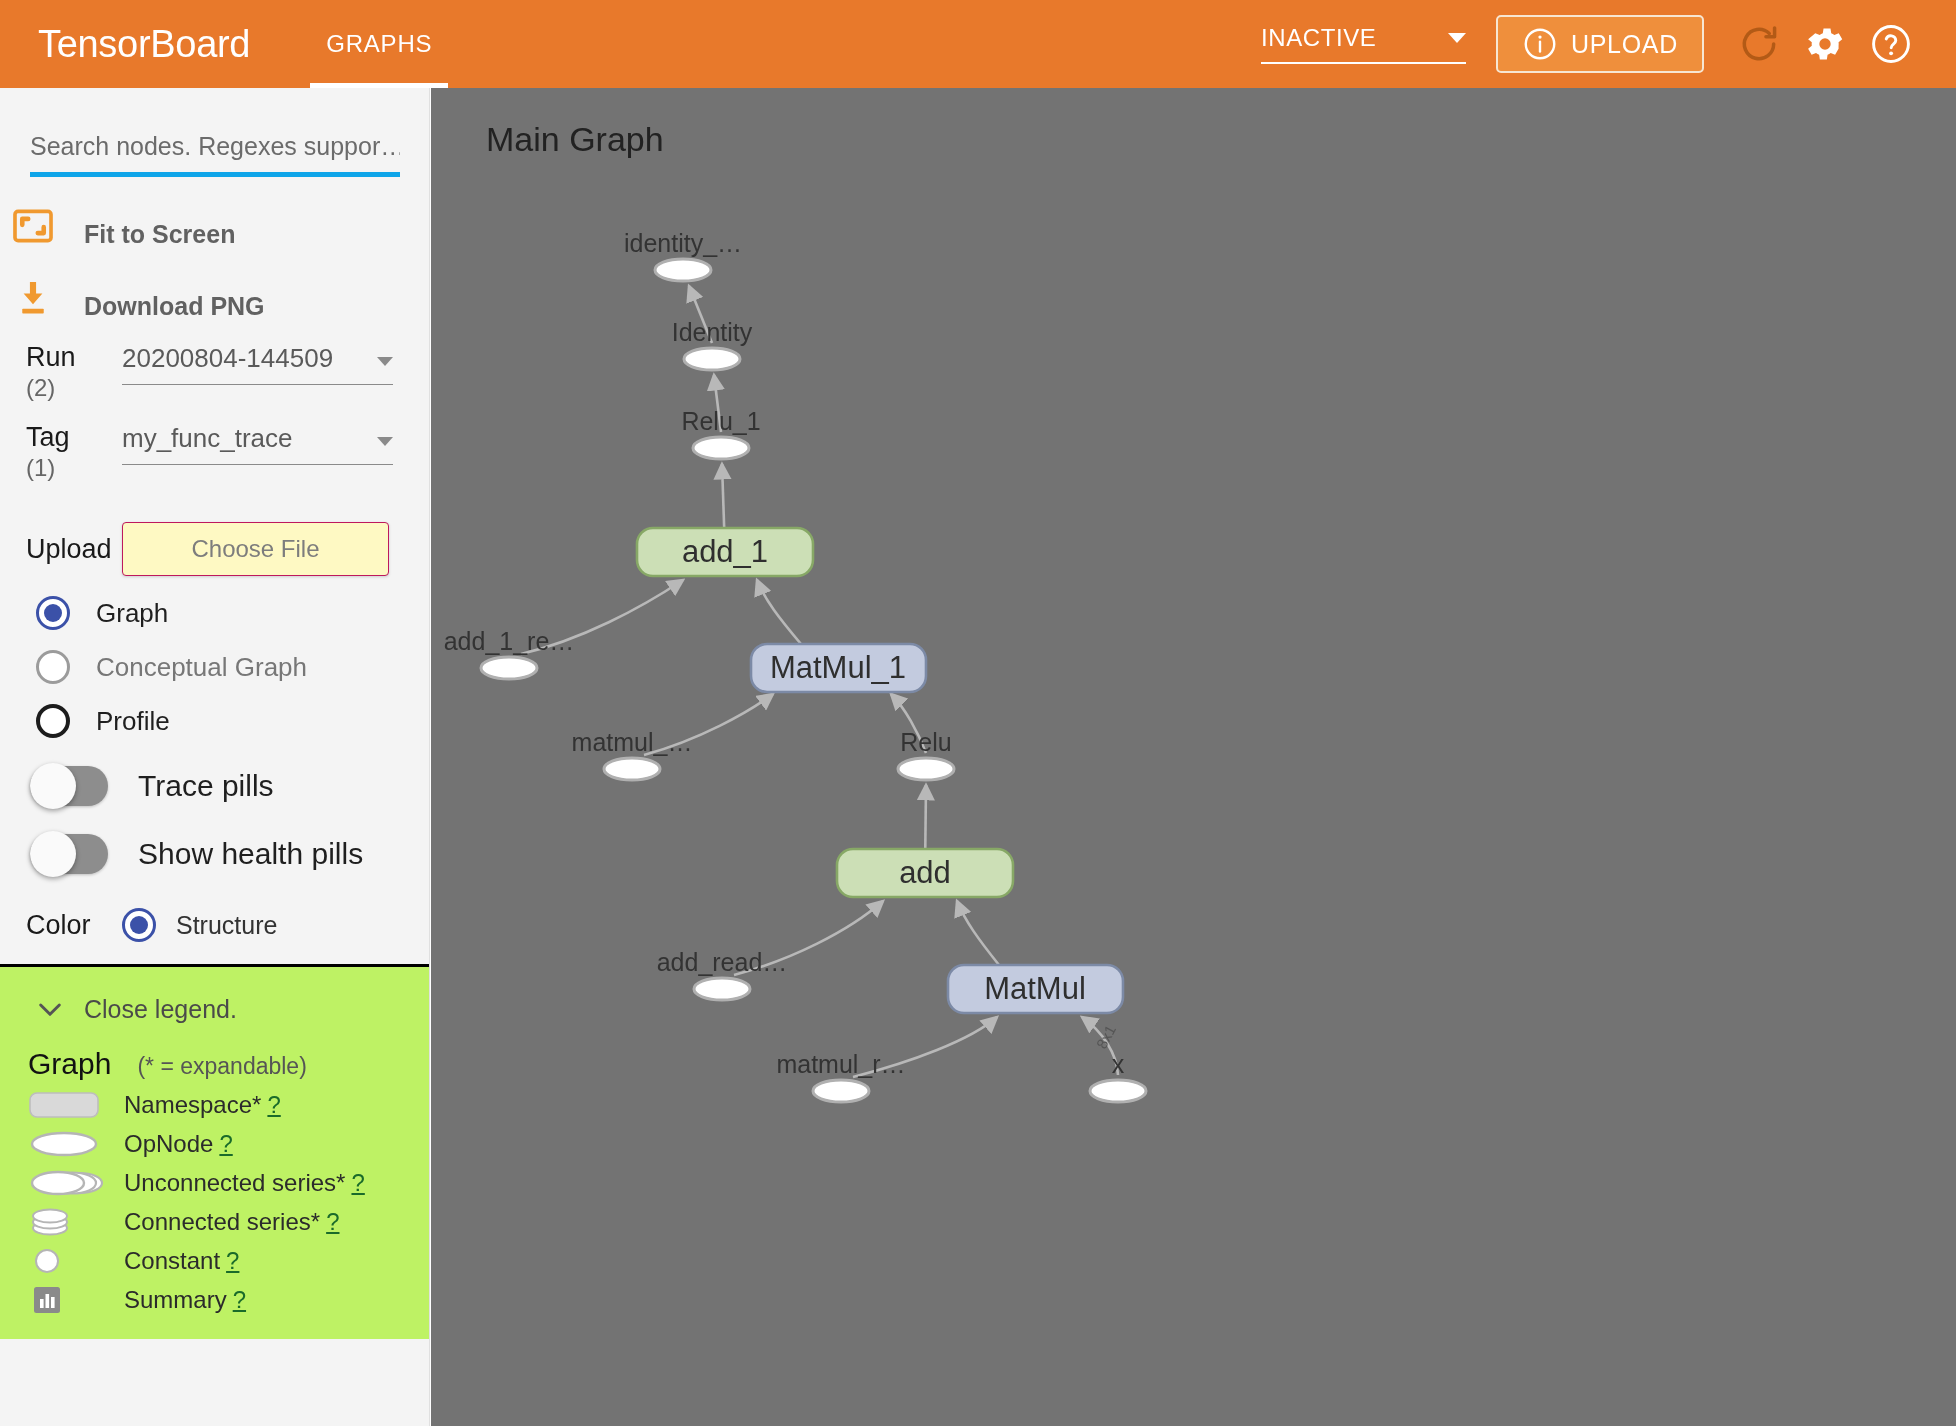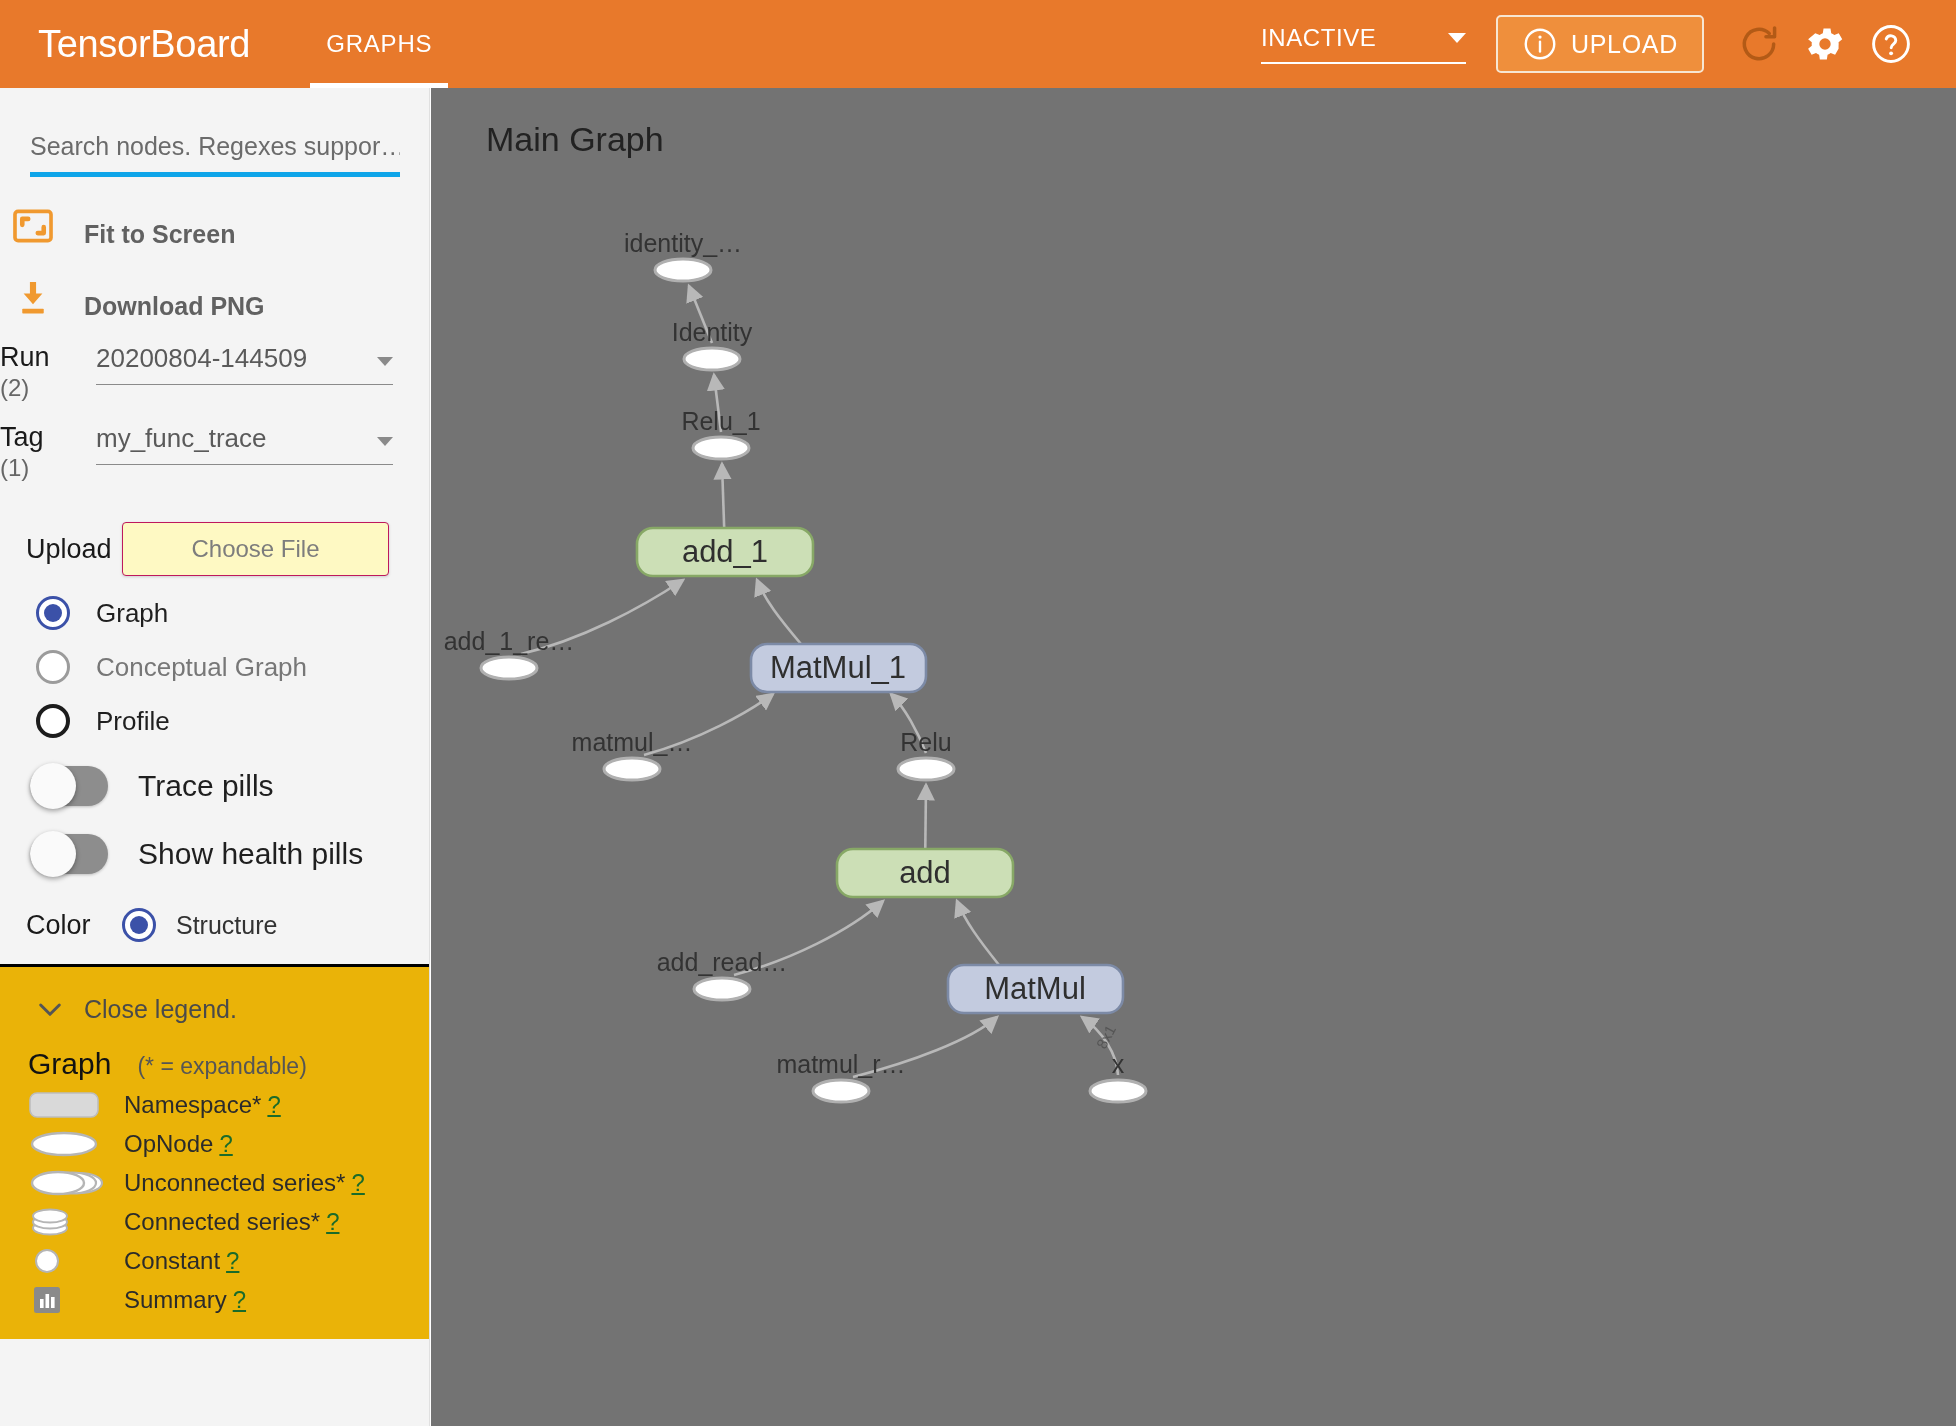--- a/index.html
+++ b/index.html
@@ -69,21 +69,21 @@
   #search-input::placeholder { color: #6b6b6b; }
 
   .action-row {
     display: flex; align-items: flex-end; height: 58px;
     padding-left: 10px; margin-top: 14px; cursor: pointer; font-weight: bold;
   }
   .action-row .ico { width: 46px; height: 46px; margin-right: 28px; flex: none; }
   .action-row .ico svg { display: block; width: 100%; height: 100%; }
   .action-row .txt { font-size: 25px; color: #616161; }
 
-  .field-row { display: flex; align-items: flex-start; margin-top: 22px; }
+  .field-row { display: flex; align-items: flex-start; padding-left: 26px; margin-top: 22px; }
   .field-label { font-size: 27px; color: #1a1a1a; width: 96px; flex: none; line-height: 1.05; }
   .field-count { font-size: 24px; color: #666; display: block; margin-top: 4px; }
   .field-select {
     flex: 1; margin-right: 36px; position: relative;
     border-bottom: 1px solid #8a8a8a; padding-bottom: 10px;
     display: flex; align-items: flex-end; cursor: pointer;
   }
   .field-select .val { font-size: 26px; color: #5a5a5a; }
   .sel-caret {
     margin-left: auto; width: 0; height: 0;
@@ -129,21 +129,21 @@
 
   #color-row {
     display: flex; align-items: center; padding-left: 26px; margin-top: 34px;
     padding-bottom: 22px; border-bottom: 3px solid #000000;
   }
   #color-row .field-label { width: 96px; }
   #color-row .radio { margin-right: 20px; }
   #color-row .radio-label { font-size: 25px; color: #333; }
 
   
-  #legend { background: #eab308; padding: 26px 0 0 0; height: 372px; }
+  #legend { background: #bef264; padding: 26px 0 0 0; height: 372px; }
   #legend-close { display: flex; align-items: center; padding-left: 34px; cursor: pointer; }
   #legend-close .chev { width: 32px; height: 32px; margin-right: 18px; }
   #legend-close .chev svg { display: block; width: 100%; height: 100%; }
   #legend-close .txt { font-size: 25px; color: #4a4a4a; }
   #legend-head { display: flex; align-items: baseline; padding-left: 28px; margin-top: 22px; }
   #legend-head .t { font-size: 30px; color: #121212; }
   #legend-head .s { font-size: 23px; color: #555; margin-left: 26px; }
   .legend-item { display: flex; align-items: center; height: 31px; padding-left: 28px; margin-top: 8px; }
   .legend-sym { width: 96px; flex: none; display: flex; align-items: center; }
   .legend-txt { font-size: 24px; color: #2b2b2b; }

